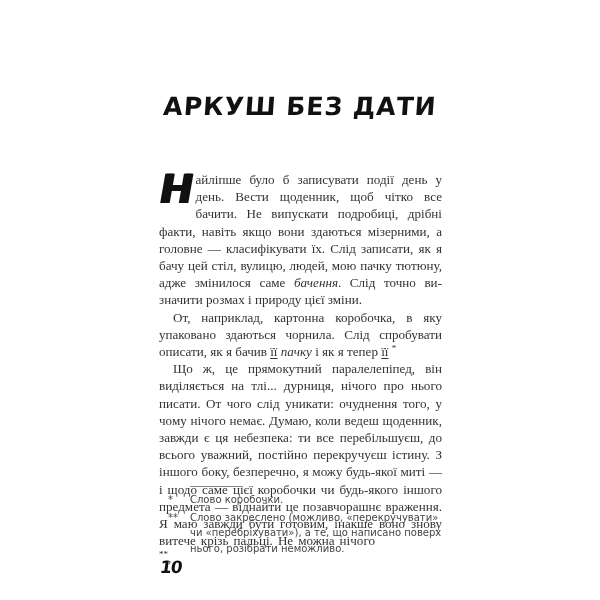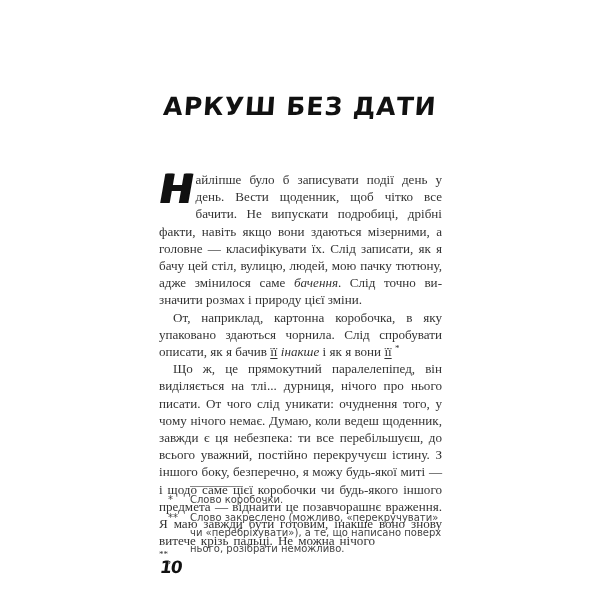--- a/index.html
+++ b/index.html
@@ -46,21 +46,21 @@
 <body>
 
 <div class="page">
   <div class="chapter-title">АРКУШ БЕЗ ДАТИ</div>
 
   <div class="body-text">
     <p class="para first">
       <span class="dropcap">Н</span><span>айліпше було б записувати події день у день. Вести щоденник, щоб чітко все бачити. Не випускати подробиці, дрібні факти, навіть якщо вони здаються мізерними, а головне — класифікувати їх. Слід запи­сати, як я бачу цей стіл, вулицю, людей, мою пачку тютюну, адже змінилося саме </span><span class="it">бачення</span><span>. Слід точно ви­значити розмах і природу цієї зміни.</span>
     </p>
     <p class="para">
-      <span>От, наприклад, картонна коробочка, в яку упаковано здаються чорнила. Слід спробувати описати, як я ба­чив </span><span class="ul">її</span><span> </span><span class="it">інакше</span><span> і як я вони </span><span class="ul">її</span><span> </span><span class="sup">*</span>
+      <span>От, наприклад, картонна коробочка, в яку упаковано здаються чорнила. Слід спробувати описати, як я ба­чив </span><span class="ul">її</span><span> </span><span class="it">пачку</span><span> і як я тепер </span><span class="ul">її</span><span> </span><span class="sup">*</span>
     </p>
     <p class="para">
       <span>Що ж, це прямокутний паралелепіпед, він виділя­ється на тлі... дурниця, нічого про нього писати. От чого слід уникати: очуднення того, у чому нічого немає. Думаю, коли ведеш щоденник, завжди є ця небезпека: ти все перебільшуєш, до всього уважний, постійно пе­рекручуєш істину. З іншого боку, безперечно, я можу будь-якої миті — і щодо саме цієї коробочки чи будь­-якого іншого предмета — віднайти це позавчорашнє враження. Я маю завжди бути готовим, інакше воно знову витече крізь пальці. Не можна нічого </span><span class="gap"></span><span class="sup">**</span><span>,</span>
     </p>
   </div>
 
   <div class="fn-rule"></div>
 
   <div class="footnotes">
     <div class="fn">

